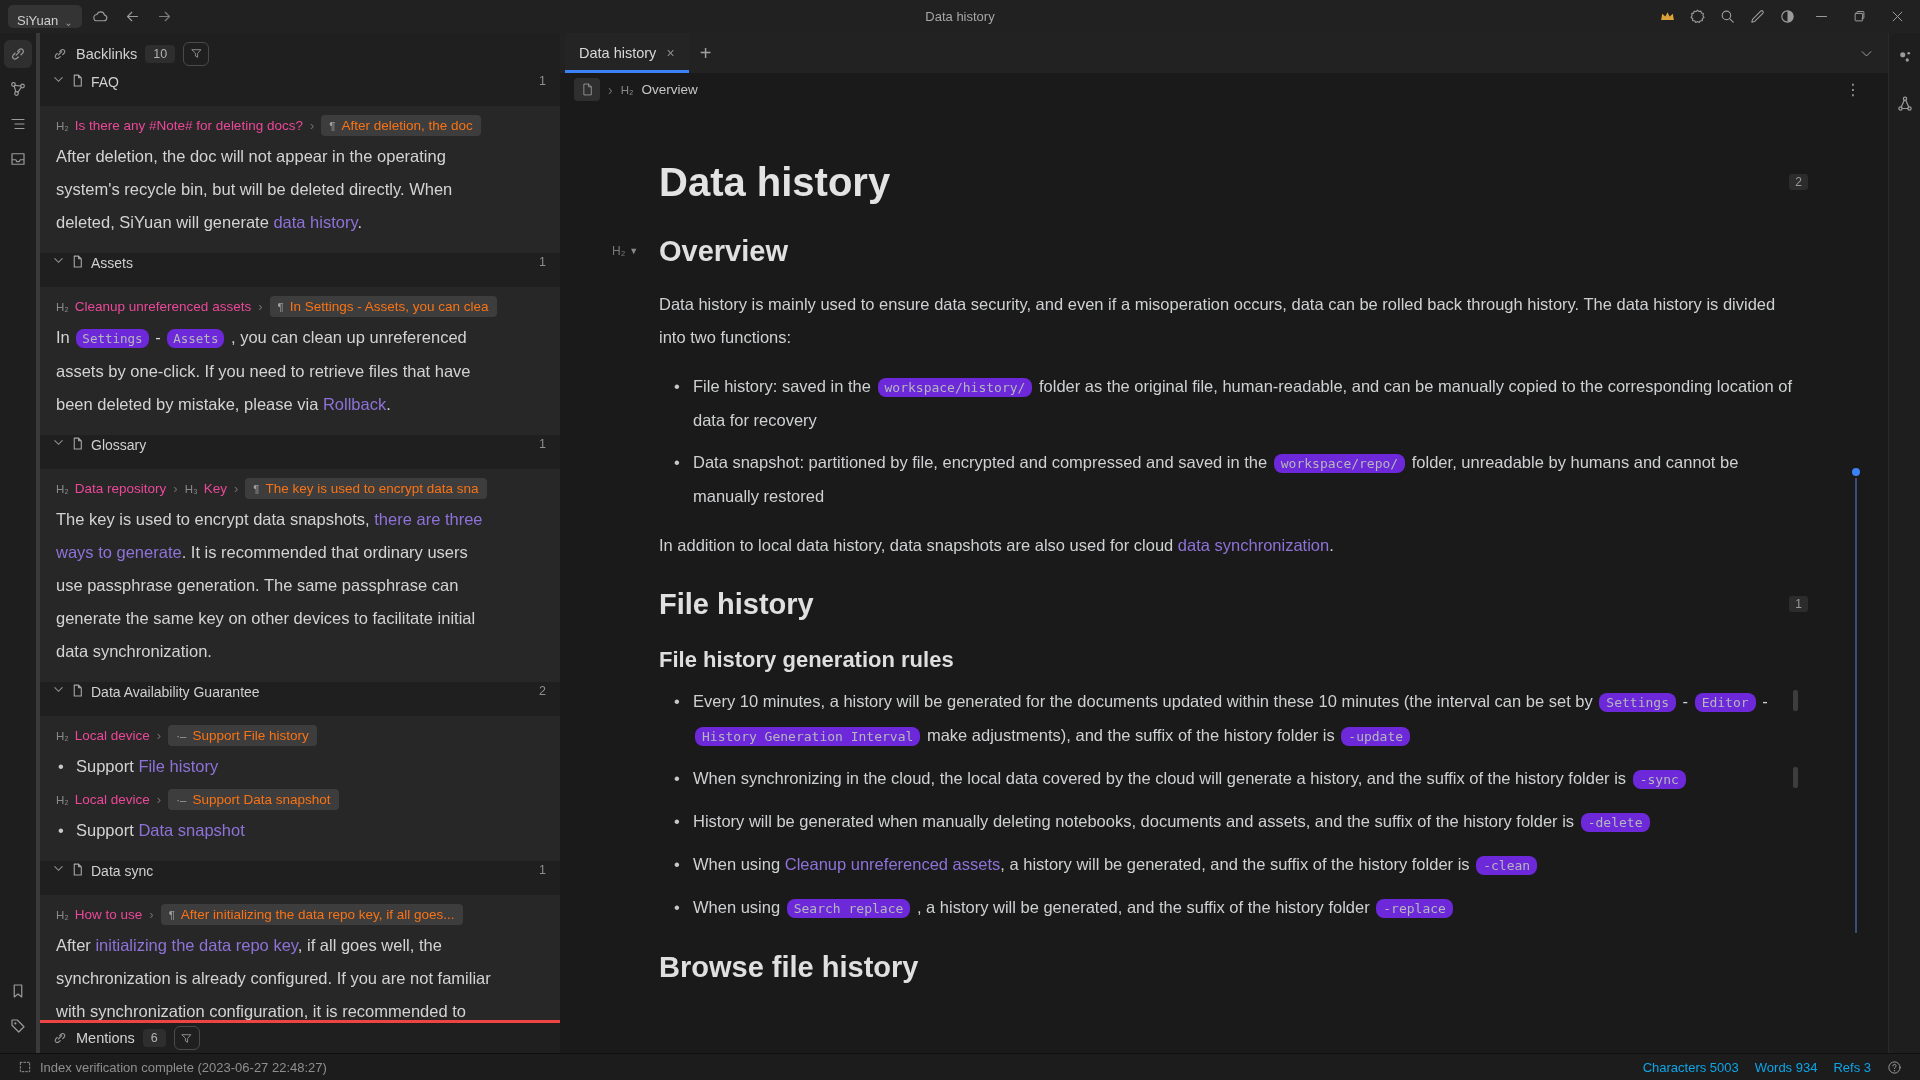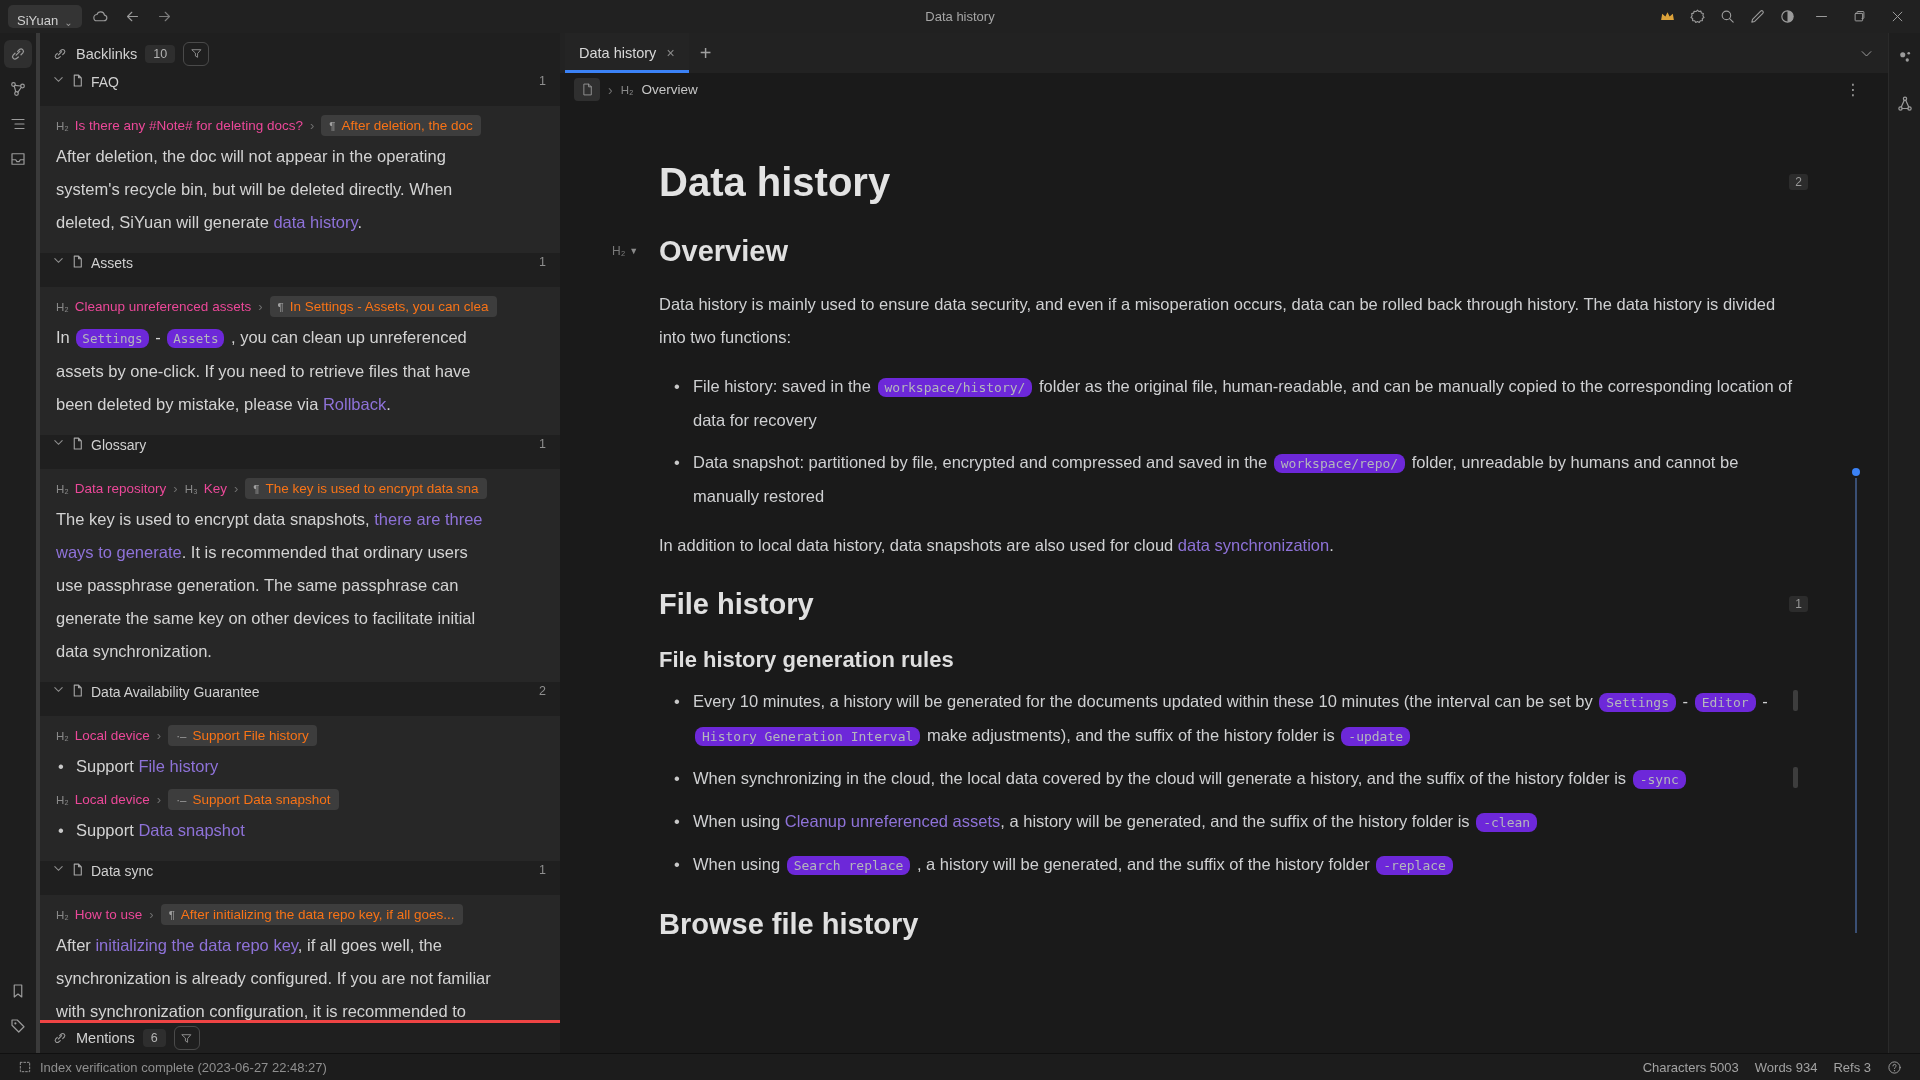--- a/index.html
+++ b/index.html
@@ -91,21 +91,21 @@
   .scroll-ind{position:absolute;right:28px;top:435px;width:8px}
   .scroll-dot{width:8px;height:8px;border-radius:50%;background:#3b82f6}
   .scroll-line{width:2px;height:455px;background:#3a4f74;margin:2px 0 0 3px}
 
   
   .rail-right{width:32px;background:#1e1e1e;border-left:1px solid #2a2a2a;display:flex;flex-direction:column;align-items:center;padding-top:10px;gap:12px}
 
   
   .statusbar{position:fixed;bottom:0;left:0;width:1920px;height:27px;background:#1c1c1c;border-top:1px solid #101010;display:flex;align-items:center;padding:0 18px;z-index:30}
   .sb-left{display:flex;align-items:center;gap:8px;font-size:13px;color:#8f8f8f}
-  .sb-right{margin-left:auto;display:flex;align-items:flex-start;gap:16px;font-size:13px;color:#a3a3a3}
+  .sb-right{margin-left:auto;display:flex;align-items:flex-start;gap:16px;font-size:13px;color:#0ea5e9}
 </style>
 </head>
 <body>
 
 <div class="titlebar">
   <div class="tb-title">Data history</div>
   <div class="tb-left">
     <div class="app-btn">
       <span>SiYuan</span>
       <span class="carat">⌄</span>
@@ -445,20 +445,21 @@
           <div class="blk list">
             <div class="li"><span class="sg-text">File history: saved in the </span><span class="sg-kbd">workspace/history/</span><span class="sg-text"> folder as the original file, human-readable, and can be manually copied to the corresponding location of data for recovery</span></div>
             <div class="li"><span class="sg-text">Data snapshot: partitioned by file, encrypted and compressed and saved in the </span><span class="sg-kbd">workspace/repo/</span><span class="sg-text"> folder, unreadable by humans and cannot be manually restored</span></div>
           </div>
           <div class="blk para"><span class="sg-text">In addition to local data history, data snapshots are also used for cloud </span><span class="sg-link">data synchronization</span><span class="sg-text">.</span></div>
           <div class="blk h2"><span>File history</span><span class="ref-badge">1</span></div>
           <div class="blk h3"><span>File history generation rules</span></div>
           <div class="blk list">
             <div class="li frag"><span class="sg-text">Every 10 minutes, a history will be generated for the documents updated within these 10 minutes (the interval can be set by </span><span class="sg-kbd">Settings</span><span class="sg-text"> - </span><span class="sg-kbd">Editor</span><span class="sg-text"> - </span><span class="sg-kbd">History Generation Interval</span><span class="sg-text"> make adjustments), and the suffix of the history folder is </span><span class="sg-kbd">-update</span></div>
             <div class="li frag"><span class="sg-text">When synchronizing in the cloud, the local data covered by the cloud will generate a history, and the suffix of the history folder is </span><span class="sg-kbd">-sync</span></div>
+            <div class="li"><span class="sg-text">History will be generated when manually deleting notebooks, documents and assets, and the suffix of the history folder is </span><span class="sg-kbd">-delete</span></div>
             <div class="li"><span class="sg-text">When using </span><span class="sg-link">Cleanup unreferenced assets</span><span class="sg-text">, a history will be generated, and the suffix of the history folder is </span><span class="sg-kbd">-clean</span></div>
             <div class="li"><span class="sg-text">When using </span><span class="sg-kbd">Search replace</span><span class="sg-text"> , a history will be generated, and the suffix of the history folder </span><span class="sg-kbd">-replace</span></div>
           </div>
           <div class="blk h2"><span>Browse file history</span></div>
         </div>
     </div>
     <div class="scroll-ind">
       <div class="scroll-dot"></div>
       <div class="scroll-line"></div>
     </div>

